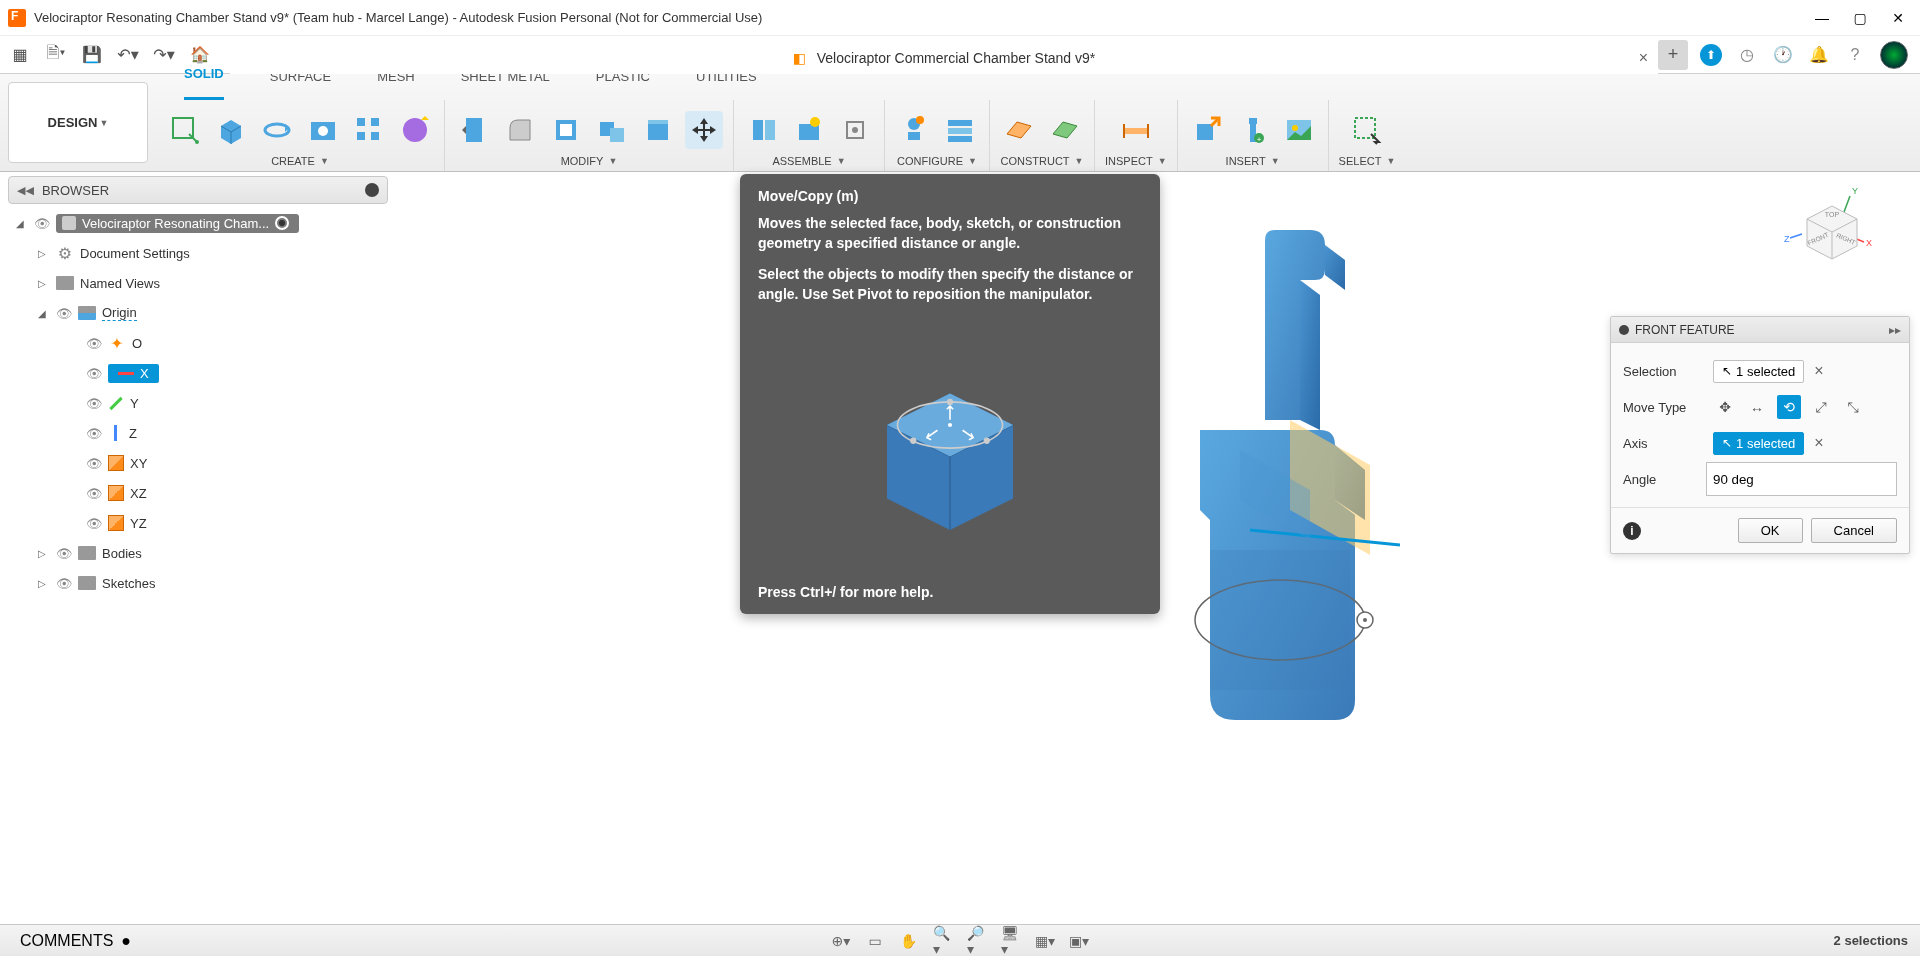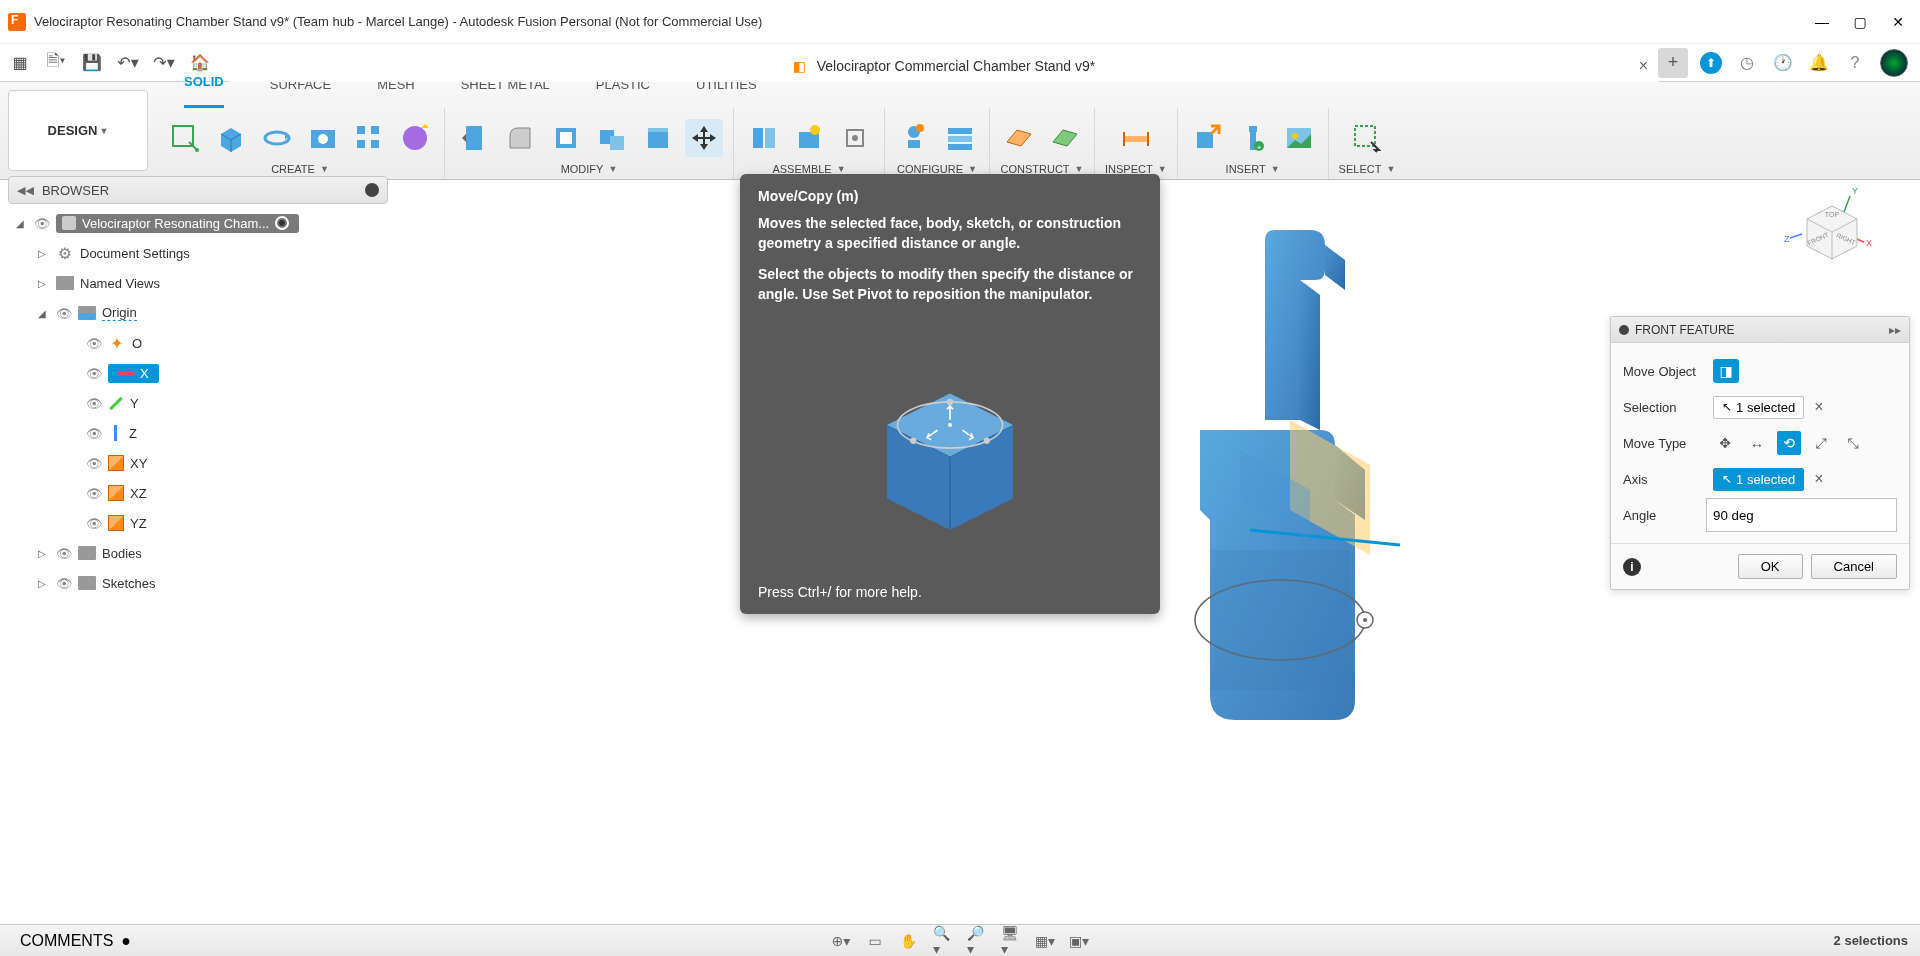--- a/index.html
+++ b/index.html
@@ -1,19 +1,19 @@
 <!DOCTYPE html>
 <html><head>
 <meta charset="utf-8">
 <style>
 * { margin: 0; padding: 0; box-sizing: border-box; font-family: 'Segoe UI', Arial, sans-serif; }
 body { width: 1920px; height: 956px; background: #fff; overflow: hidden; position: relative; }
 
 
-.titlebar { height: 44px; background: #fff; display: flex; align-items: center; padding: 0 8px; border-bottom: 1px solid #eee;}
+.titlebar { height: 36px; background: #fff; display: flex; align-items: center; padding: 0 8px; border-bottom: 1px solid #eee;}
 .titlebar-icon { width: 18px; height: 18px; background: #ff6b00; border-radius: 2px; margin-right: 8px; position:relative;}
 .titlebar-icon::after{content:"F";color:#fff;font-size:12px;font-weight:bold;position:absolute;left:3px;top:0;}
 .titlebar-text { font-size: 13px; color: #333; flex: 1; }
 .win-controls { display: flex; gap: 22px; margin-right:6px;}
 .win-btn { width: 16px; height: 16px; display:flex;align-items:center;justify-content:center; cursor:pointer;font-size:14px;}
 
 
 .qat-row { height: 38px; background: #fff; display: flex; align-items: center; padding: 0 8px; border-bottom: 1px solid #d0d0d0;}
 .qat-left { display: flex; align-items: center; gap: 12px; }
 .qat-btn { width: 24px; height: 24px; display:flex;align-items:center;justify-content:center; color:#555; cursor:pointer; border-radius:3px;}
@@ -58,21 +58,21 @@
 .tree-selected{background:#0696d7;color:#fff;}
 .tree-origin-underline{border-bottom:1px dashed #0696d7;}
 .radio-dot{width:14px;height:14px;border:2px solid #ccc;border-radius:50%;margin-left:auto;margin-right:4px;}
 .radio-dot.on{border-color:#fff;background:radial-gradient(circle,#333 0 40%,transparent 45%);}
 
 
 .tooltip{position:absolute;left:740px;top:174px;width:420px;background:#5a5a5a;color:#fff;border-radius:6px;padding:14px 18px;font-size:14px;box-shadow:0 4px 12px rgba(0,0,0,0.3);}
 .tooltip-title{font-weight:bold;margin-bottom:10px;}
 .tooltip p{margin-bottom:12px;line-height:1.4;font-weight:600;}
 .tooltip-img{width:100%;height:260px;display:flex;align-items:center;justify-content:center;margin:8px 0;}
-.tooltip-footer{font-weight:400;margin-top:8px;}
+.tooltip-footer{font-weight:700;margin-top:8px;}
 
 
 .model-3d{position:absolute;left:1170px;top:220px;width:230px;height:520px;}
 
 
 .viewcube{position:absolute;right:48px;top:184px;width:90px;height:90px;}
 
 
 .panel{position:absolute;right:10px;top:316px;width:300px;background:#fafafa;border:1px solid #c8c8c8;border-radius:2px;font-size:13px;box-shadow:0 2px 8px rgba(0,0,0,0.15);}
 .panel-header{height:26px;background:linear-gradient(#eee,#e0e0e0);display:flex;align-items:center;padding:0 8px;border-bottom:1px solid #d0d0d0;}
@@ -546,24 +546,20 @@
 </div>
 
 <div class="panel">
   <div class="panel-header">
     <span class="panel-header-dot"></span>
     <span class="panel-header-text">FRONT FEATURE</span>
     <span class="panel-header-pin">▸▸</span>
   </div>
   <div class="panel-body">
     <div class="panel-row">
-      <span class="panel-label">Move Object</span>
-      <span class="obj-icon">◨</span>
-    </div>
-    <div class="panel-row">
       <span class="panel-label">Selection</span>
       <span class="panel-chip">
         <span style="font-size:12px;">↖</span>
         <span>1 selected</span>
       </span>
       <span class="panel-x">×</span>
     </div>
     <div class="panel-row">
       <span class="panel-label">Move Type</span>
       <div class="panel-icons">

